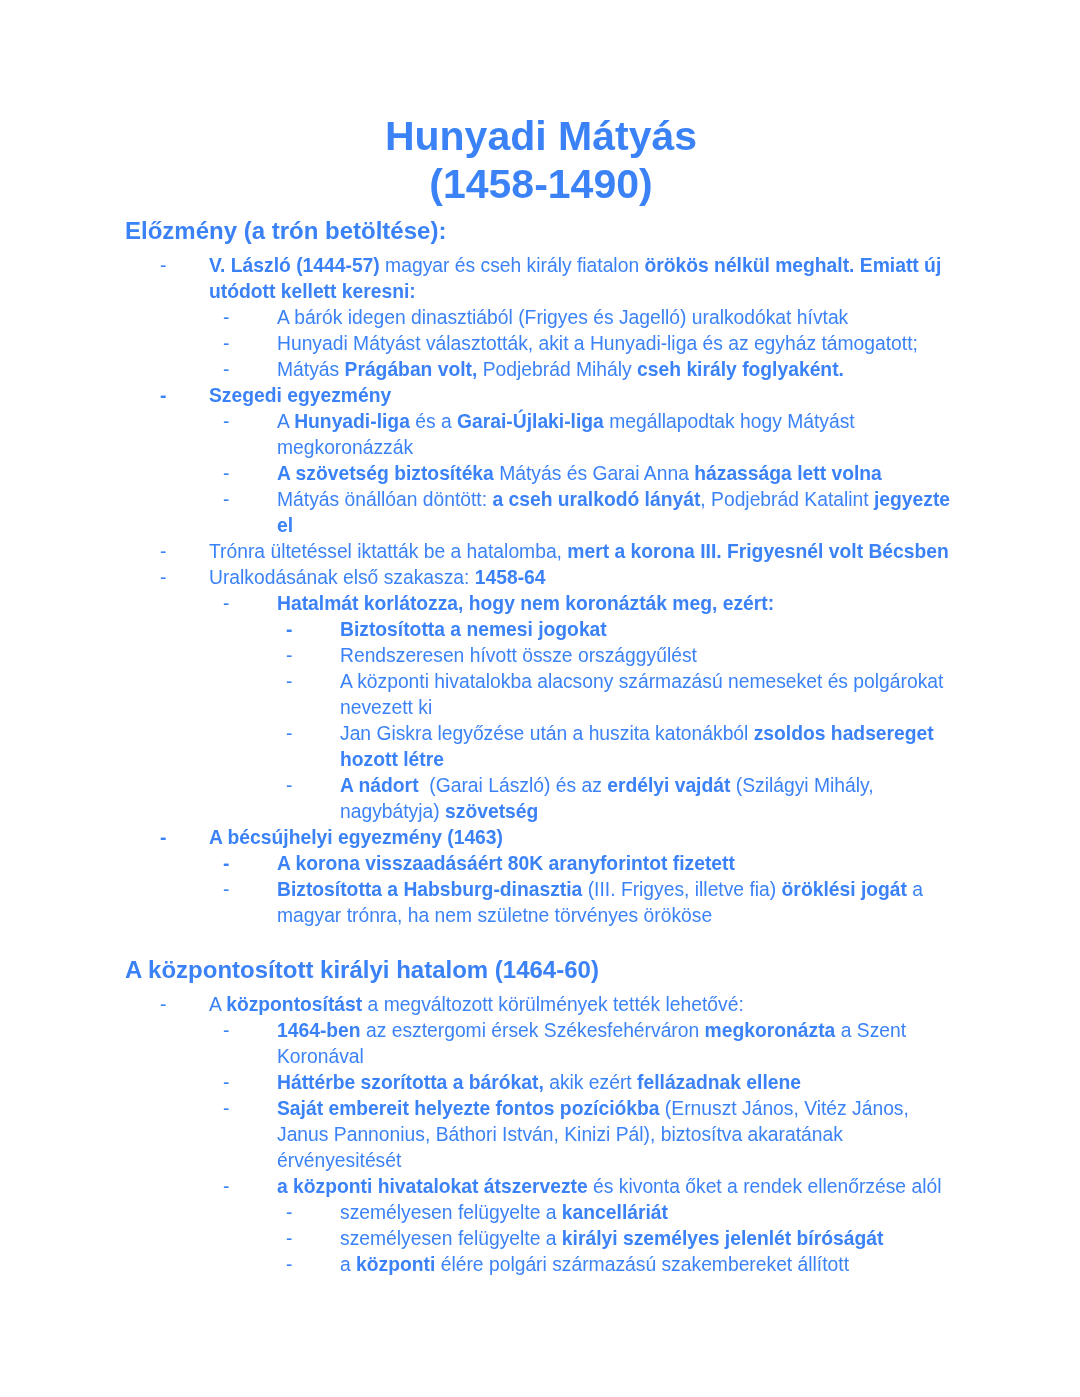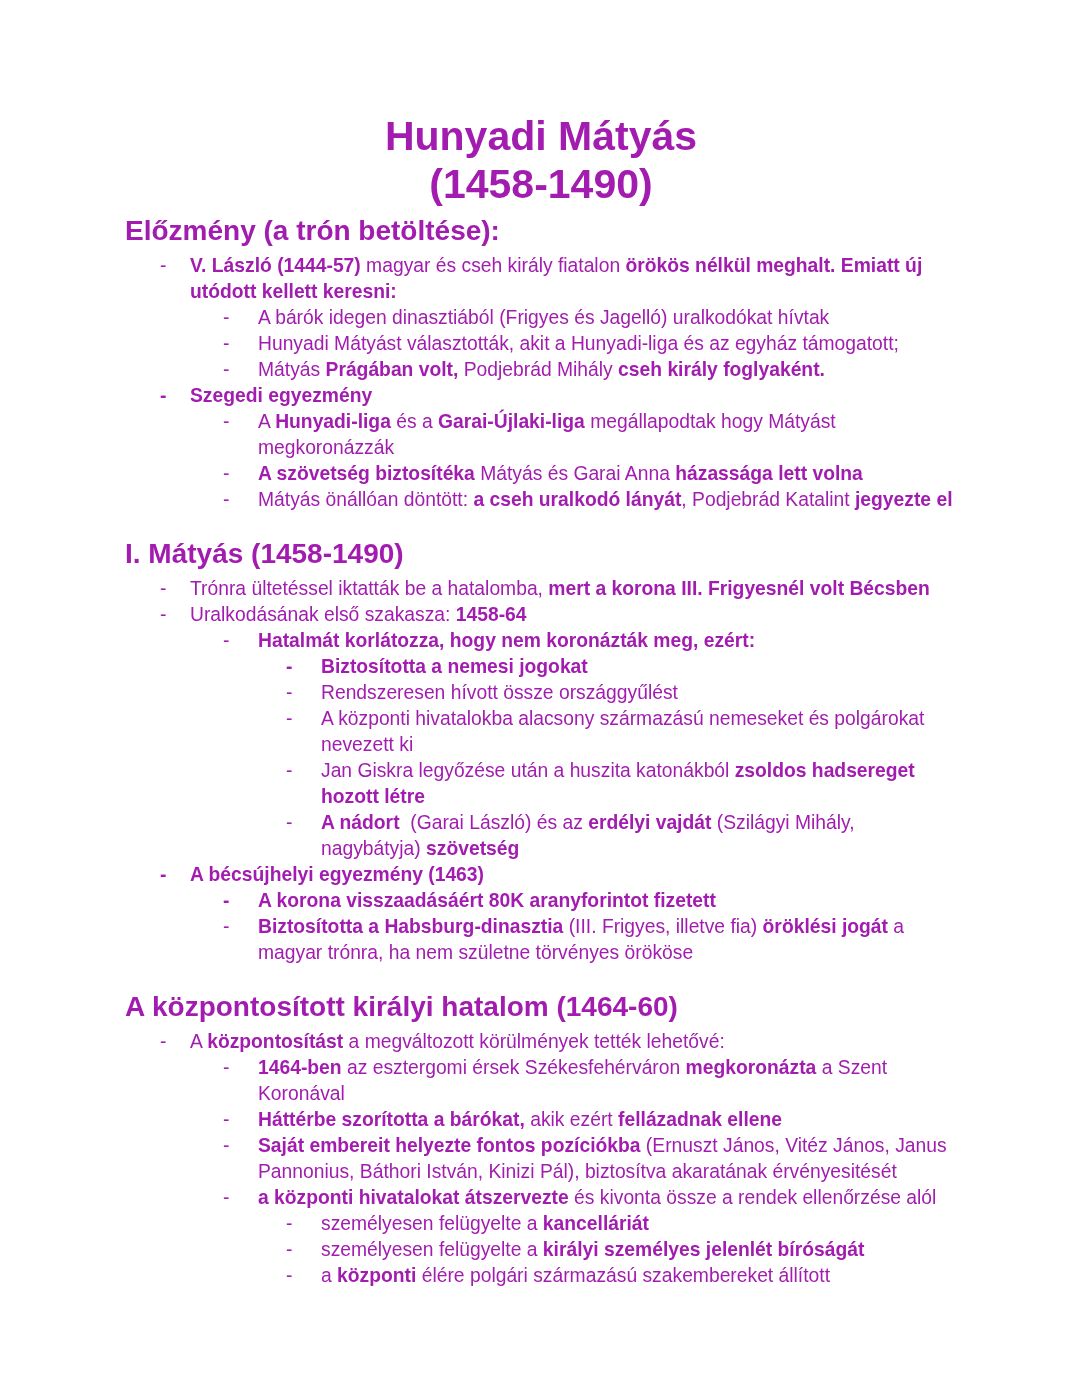--- a/index.html
+++ b/index.html
@@ -1,52 +1,52 @@
 <!DOCTYPE html>
 <html><head>
 <meta charset="utf-8">
 <style>
   html,body{margin:0;padding:0;background:#e8e8e8;}
   .page{
     position:relative;
     width:1080px;height:1397px;
     margin:0 auto;
     background:#ffffff;
-    color:#a21caf;
+    color:#3b82f6;
     font-family:"Liberation Sans","DejaVu Sans",sans-serif;
     box-sizing:border-box;
     padding:112px 123px 40px 125px;
     overflow:hidden;
   }
   .title{
     text-align:center;
     font-weight:bold;
     font-size:41px;
     line-height:48px;
     white-space:nowrap;
   }
   .doc-body .heading{
     font-weight:bold;
-    font-size:28px;
+    font-size:24px;
     line-height:34px;
     margin:24px 0 5px 0;
   }
   .doc-body .heading:first-child{margin-top:6px;}
   .item{
     display:flex;
     align-items:flex-start;
     font-size:19.3px;
     line-height:26px;
   }
   .item .dash{flex:0 0 35px;}
   .item.lvl1{margin-left:35px;}
   .item.lvl1 .dash{flex:0 0 30px;}
   .item.lvl2{margin-left:98px;}
   .item.lvl3{margin-left:161px;}
-  .item .txt{flex:1;}
+  .item .txt{flex:1;margin-left:19px;}
   .b{font-weight:bold;}
 </style>
 </head>
 <body>
 
 <div class="page">
   <div class="title">
     <div>Hunyadi Mátyás</div>
     <div>(1458-1490)</div>
   </div>
@@ -77,21 +77,20 @@
         <span class="txt"><span>A </span><span class="b">Hunyadi-liga</span><span> és a </span><span class="b">Garai-Újlaki-liga</span><span> megállapodtak hogy Mátyást megkoronázzák</span></span>
       </div>
       <div class="item lvl2">
         <span class="dash">-</span>
         <span class="txt"><span class="b">A szövetség biztosítéka</span><span> Mátyás és Garai Anna </span><span class="b">házassága lett volna</span></span>
       </div>
       <div class="item lvl2">
         <span class="dash">-</span>
         <span class="txt"><span>Mátyás önállóan döntött: </span><span class="b">a cseh uralkodó lányát</span><span>, Podjebrád Katalint </span><span class="b">jegyezte el</span></span>
       </div>
-      <div class="heading">I. Mátyás (1458-1490)</div>
       <div class="item lvl1">
         <span class="dash">-</span>
         <span class="txt"><span>Trónra ültetéssel iktatták be a hatalomba, </span><span class="b">mert a korona III. Frigyesnél volt Bécsben</span></span>
       </div>
       <div class="item lvl1">
         <span class="dash">-</span>
         <span class="txt"><span>Uralkodásának első szakasza: </span><span class="b">1458-64</span></span>
       </div>
       <div class="item lvl2">
         <span class="dash">-</span>
@@ -141,21 +140,21 @@
       <div class="item lvl2">
         <span class="dash">-</span>
         <span class="txt"><span class="b">Háttérbe szorította a bárókat,</span><span> akik ezért </span><span class="b">fellázadnak ellene</span></span>
       </div>
       <div class="item lvl2">
         <span class="dash">-</span>
         <span class="txt"><span class="b">Saját embereit helyezte fontos pozíciókba</span><span> (Ernuszt János, Vitéz János, Janus Pannonius, Báthori István, Kinizi Pál), biztosítva akaratának érvényesitését</span></span>
       </div>
       <div class="item lvl2">
         <span class="dash">-</span>
-        <span class="txt"><span class="b">a központi hivatalokat átszervezte</span><span> és kivonta össze a rendek ellenőrzése alól</span></span>
+        <span class="txt"><span class="b">a központi hivatalokat átszervezte</span><span> és kivonta őket a rendek ellenőrzése alól</span></span>
       </div>
       <div class="item lvl3">
         <span class="dash">-</span>
         <span class="txt"><span>személyesen felügyelte a </span><span class="b">kancelláriát</span></span>
       </div>
       <div class="item lvl3">
         <span class="dash">-</span>
         <span class="txt"><span>személyesen felügyelte a </span><span class="b">királyi személyes jelenlét bíróságát</span></span>
       </div>
       <div class="item lvl3">

